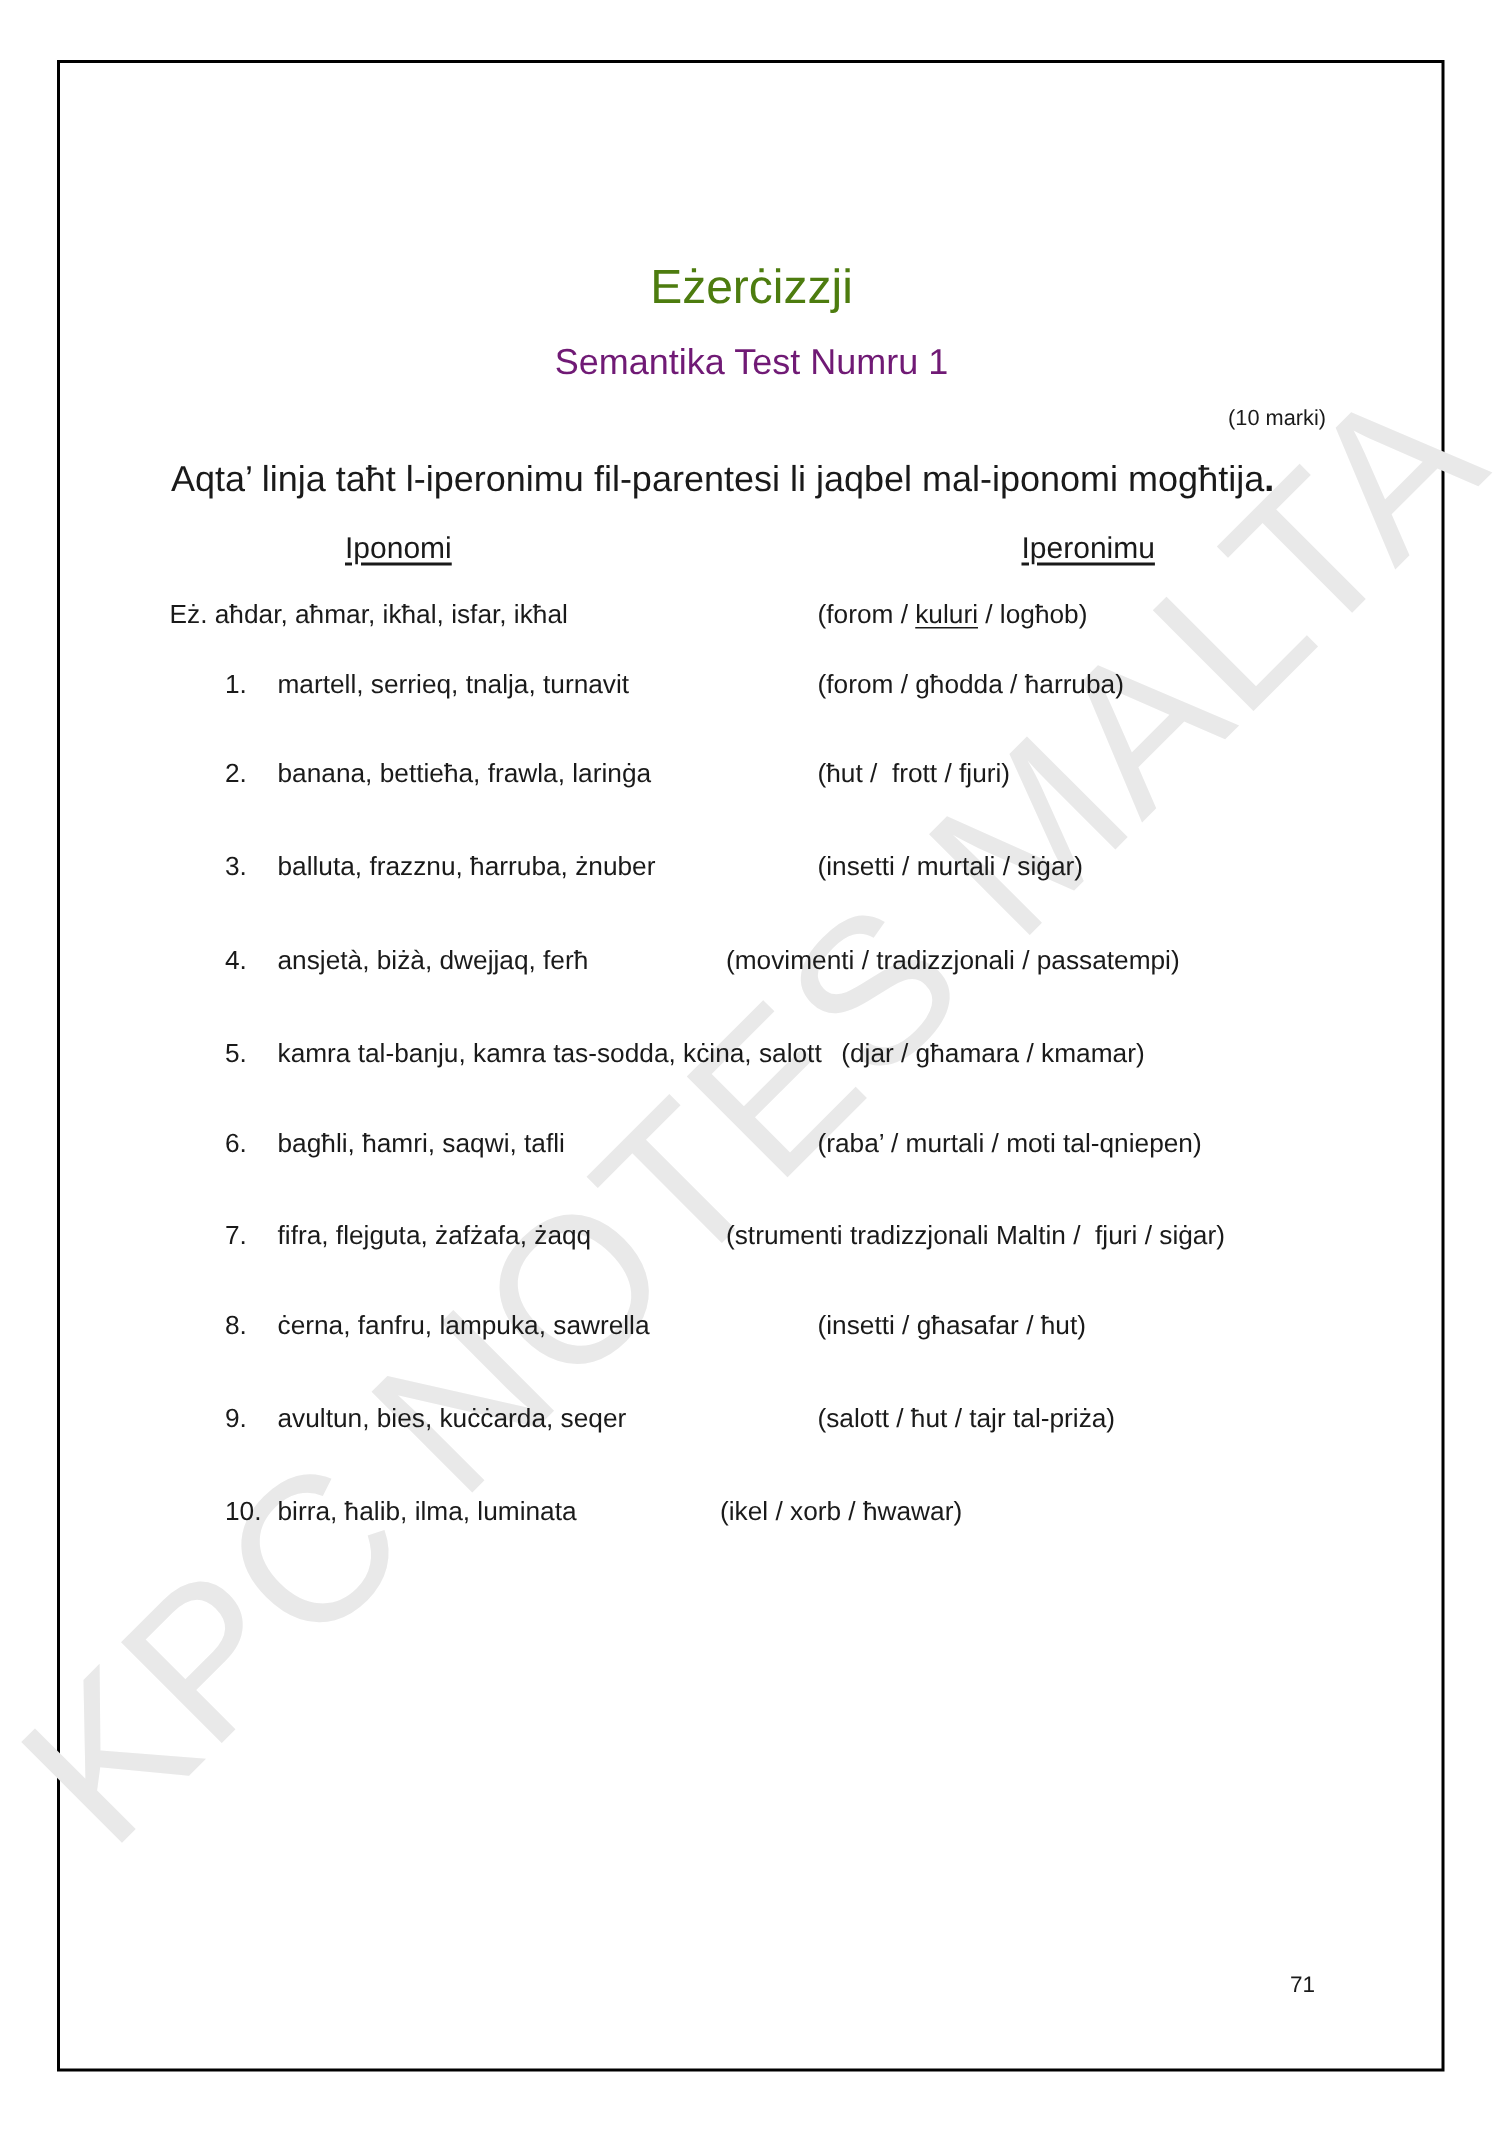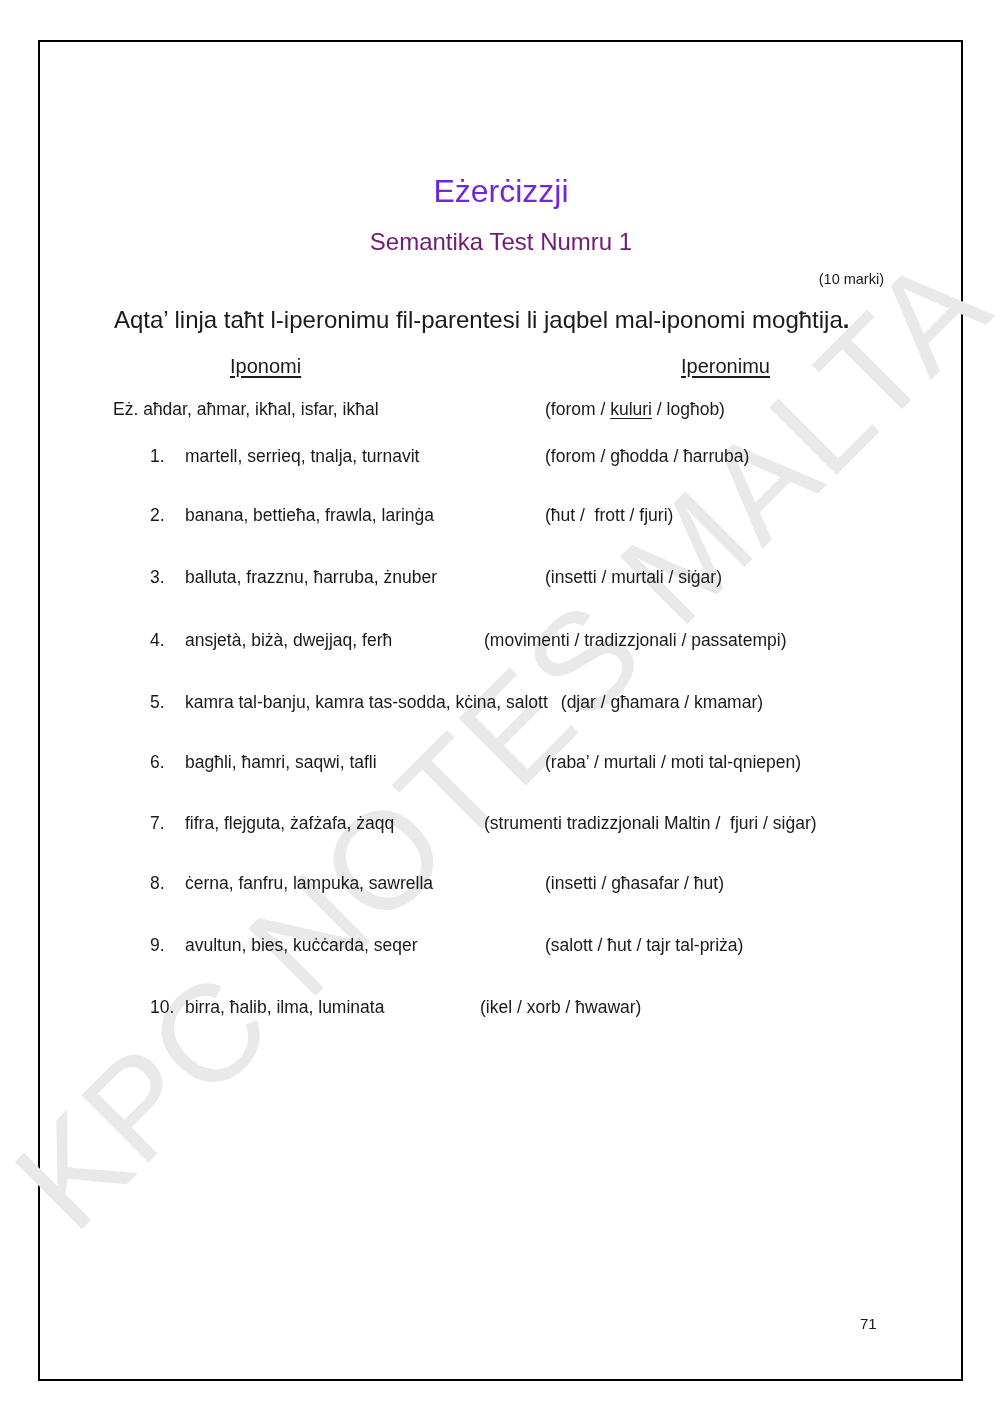--- a/index.html
+++ b/index.html
@@ -14,21 +14,21 @@
   }
   .watermark {
     position:absolute; left:502px; top:742px;
     transform:translate(-50%,-50%) rotate(-45deg);
     font-size:138px; font-weight:400; letter-spacing:2px;
     color:#e9e9e9; white-space:nowrap; z-index:1; user-select:none;
   }
   .layer { position:absolute; inset:0; z-index:2; }
   .page-title {
     position:absolute; left:0; top:172px; width:1002px; text-align:center;
-    font-size:32px; color:#6d28d9; line-height:1.2;
+    font-size:32px; color:#4d7c0f; line-height:1.2;
   }
   .page-subtitle {
     position:absolute; left:0; top:228px; width:1002px; text-align:center;
     font-size:24px; color:#701a75; line-height:1.2;
   }
   .marks { position:absolute; top:271px; right:118px; font-size:14.5px; }
   .instruction {
     position:absolute; left:114px; top:306px; font-size:24px; white-space:pre;
   }
   .instruction .period { font-weight:700; }

